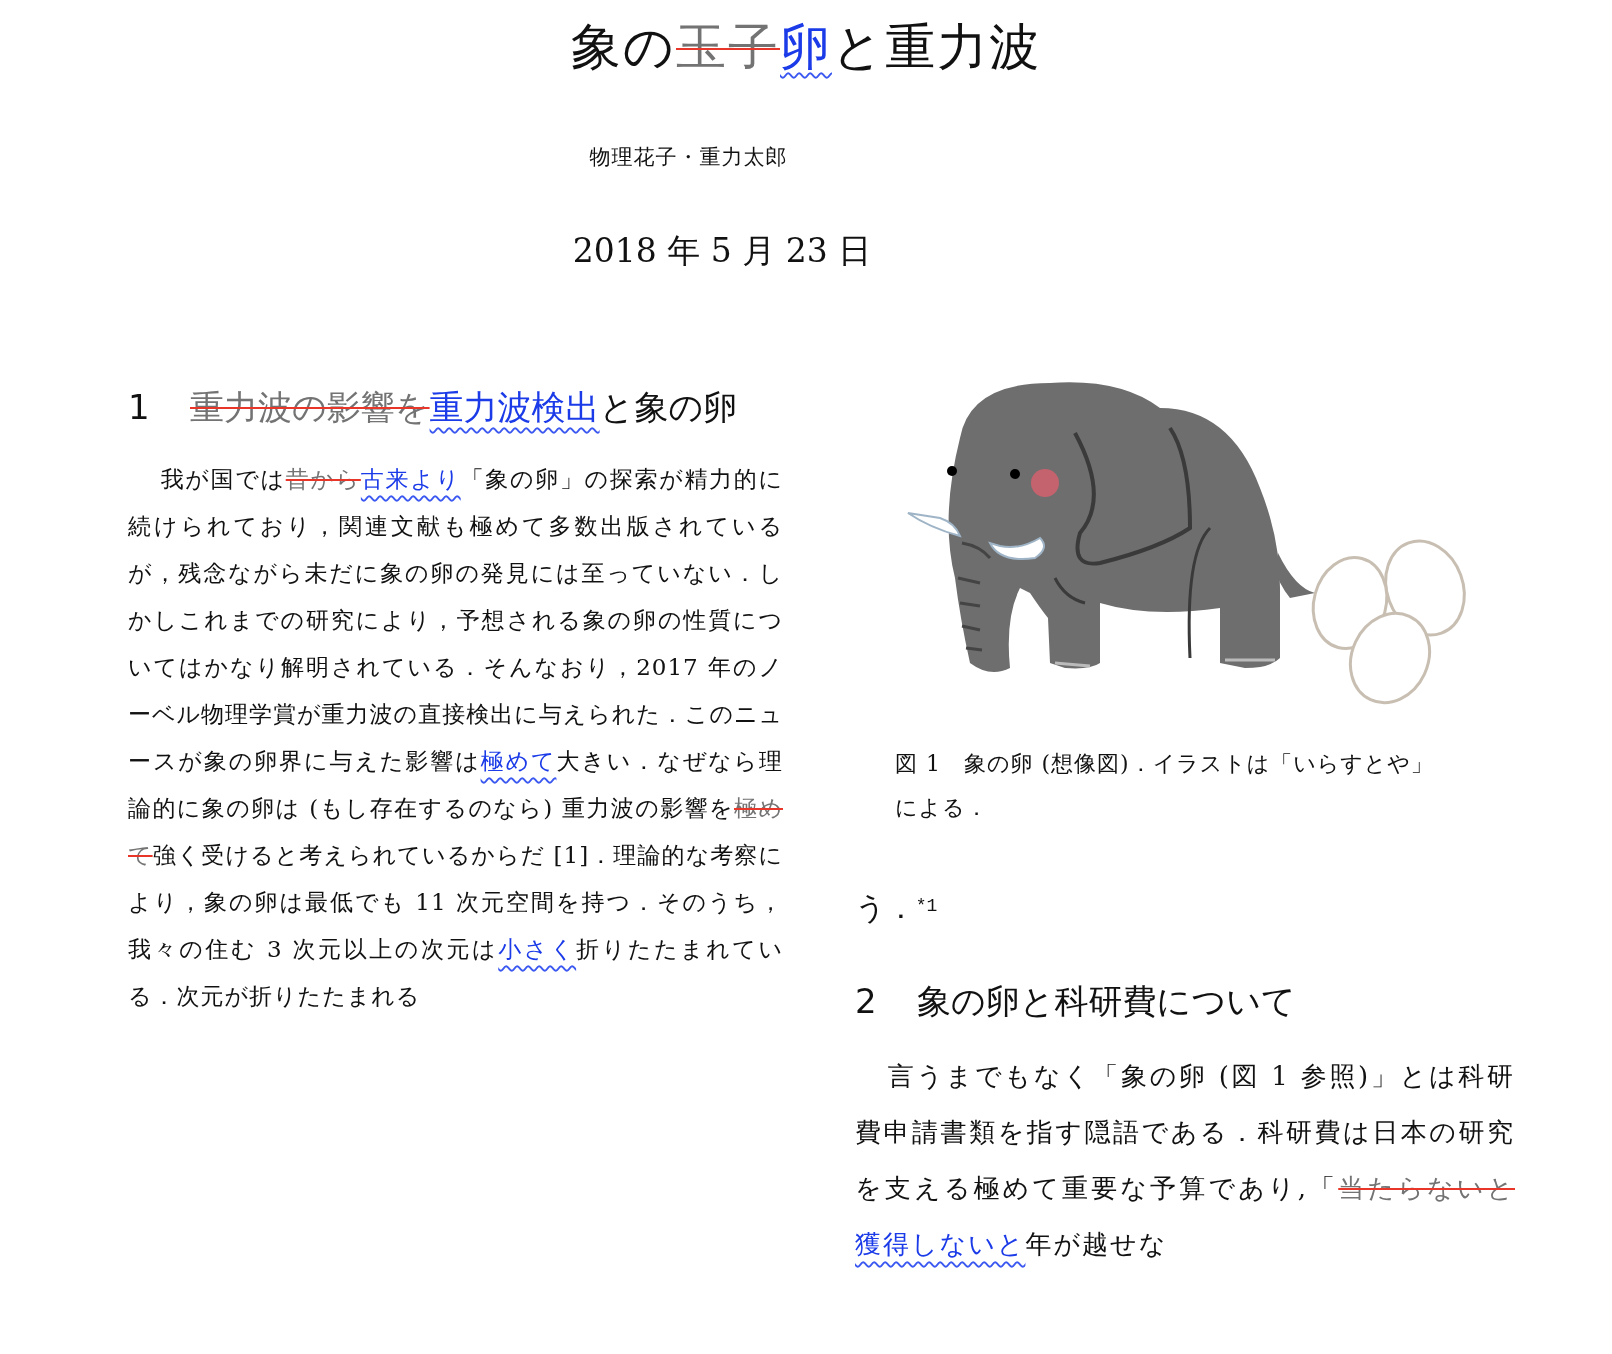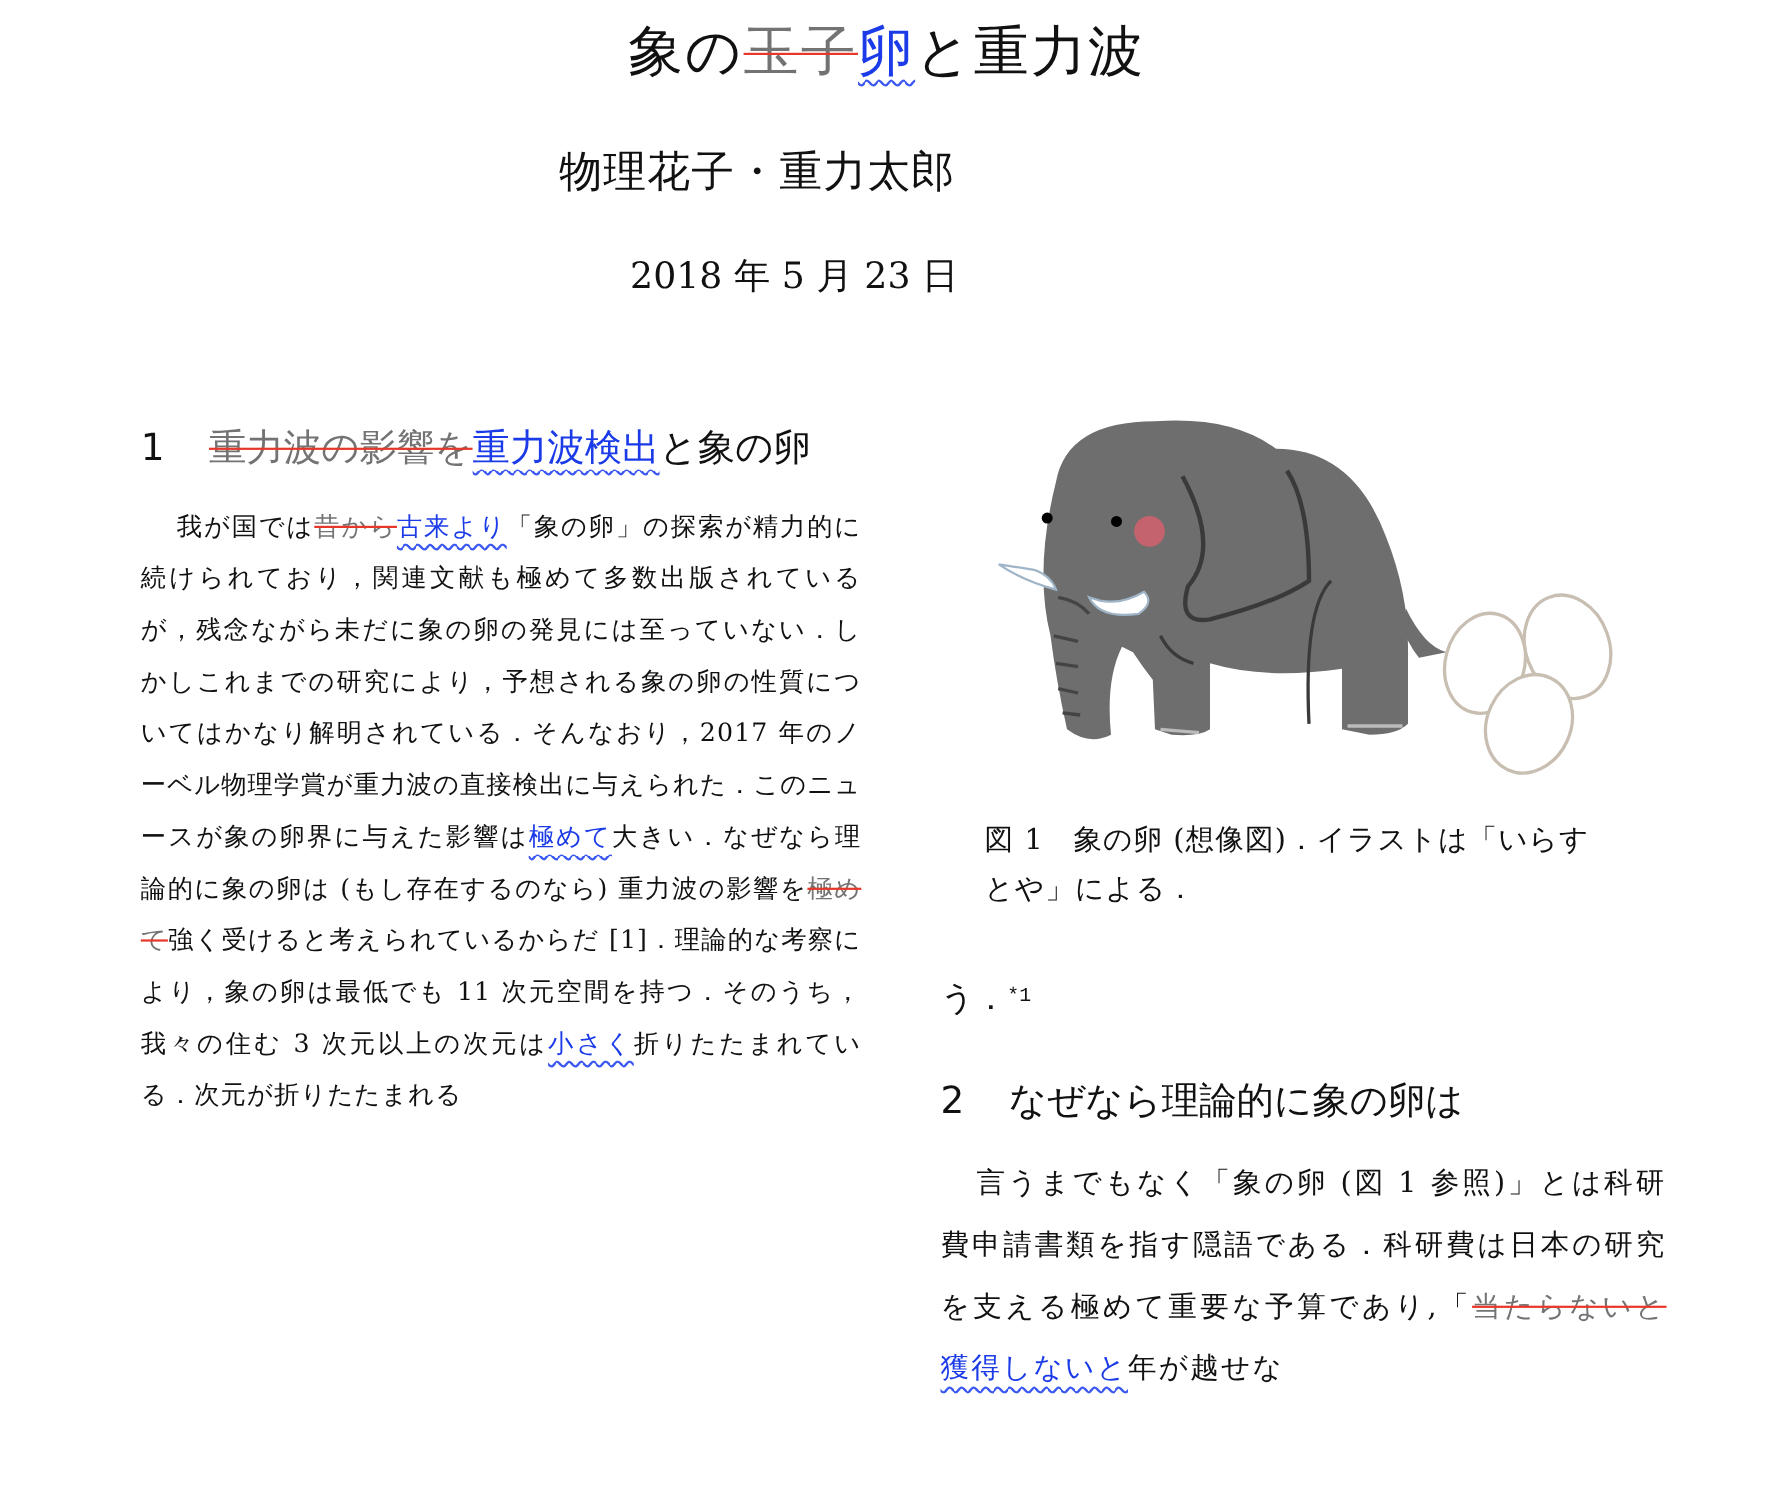--- a/index.html
+++ b/index.html
@@ -1,35 +1,35 @@
 <!DOCTYPE html>
 <html><head>
 <meta charset="utf-8">
 <style>
   html, body { margin:0; padding:0; background:#ffffff; }
   body { width:1612px; height:1354px; overflow:hidden; position:relative;
          font-family:"DejaVu Serif","Liberation Serif",serif; color:#111; }
   .title { position:absolute; top:12px; left:0; width:1612px; text-align:center;
            font-size:50px; line-height:70px; letter-spacing:2px; }
   .authors { position:absolute; top:132px; left:0; width:1377px; text-align:center;
-             font-size:39px; line-height:50px; letter-spacing:1px; }
+             font-size:21px; line-height:50px; letter-spacing:1px; }
   .date { position:absolute; top:226px; left:0; width:1444px; text-align:center;
           font-size:33px; line-height:50px; }
   .del { color:#737373; text-decoration:line-through; text-decoration-color:#e8362a; text-decoration-thickness:2px; }
   .ins { color:#1b3be8; text-decoration:underline wavy #3b58f0; text-decoration-thickness:1.5px; text-underline-offset:8px; }
   .col-left { position:absolute; left:128px; top:378px; width:655px; }
   .col-right { position:absolute; left:855px; top:378px; width:660px; }
   .sec-head { font-family:"DejaVu Sans","Liberation Sans",sans-serif; font-size:34px; line-height:58px;
               display:flex; }
   .sec-num { width:62px; flex:none; }
   .sec-text { flex:1; }
   .para { font-size:23px; line-height:47px; text-align:justify; letter-spacing:1px; margin-top:20px; }
   .indent { display:inline-block; width:32px; }
   .figure { position:relative; width:620px; height:330px; margin-left:45px; }
-  .caption { font-size:26px; line-height:44px; margin-left:40px; width:560px; margin-top:34px; letter-spacing:1px; }
+  .caption { font-size:22px; line-height:44px; margin-left:40px; width:560px; margin-top:34px; letter-spacing:1px; }
   .cont { font-size:30px; line-height:40px; margin-top:60px;font-family:Liberation Mono, monospace; }
   .cont sup { font-size:18px; vertical-align:top; position:relative; top:-4px; }
   .sec2 { margin-top:42px; }
   .para2 { font-size:26px; line-height:56px; text-align:justify; letter-spacing:2px; margin-top:18px; }
 </style>
 </head>
 <body>
 
 <div class="title">
   <span>象の</span><span class="del">玉子</span><span class="ins">卵</span><span>と重力波</span>
@@ -83,18 +83,18 @@
       <ellipse cx="525" cy="210" rx="38" ry="48" transform="rotate(-20 525 210)" fill="#ffffff" stroke="#c8bfb2" stroke-width="3"></ellipse>
       <ellipse cx="450" cy="225" rx="36" ry="46" transform="rotate(15 450 225)" fill="#ffffff" stroke="#c8bfb2" stroke-width="3"></ellipse>
       <ellipse cx="490" cy="280" rx="38" ry="46" transform="rotate(25 490 280)" fill="#ffffff" stroke="#c8bfb2" stroke-width="3"></ellipse>
     </svg>
   </div>
   <div class="caption">図 1　象の卵 (想像図)．イラストは「いらすとや」による．</div>
   <div class="cont"><span>う．</span><sup>*1</sup></div>
 
   <div class="sec-head sec2">
     <span class="sec-num">2</span>
-    <span class="sec-text">なぜなら理論的に象の卵は</span>
+    <span class="sec-text">象の卵と科研費について</span>
   </div>
   <div class="para2">
     <span class="indent"></span><span>言うまでもなく「象の卵 (図 1 参照)」とは科研費申請書類を指す隠語である．科研費は日本の研究を支える極めて重要な予算であり,「</span><span class="del">当たらないと</span><span class="ins">獲得しないと</span><span>年が越せな</span>
   </div>
 </div>
 
 </body></html>

